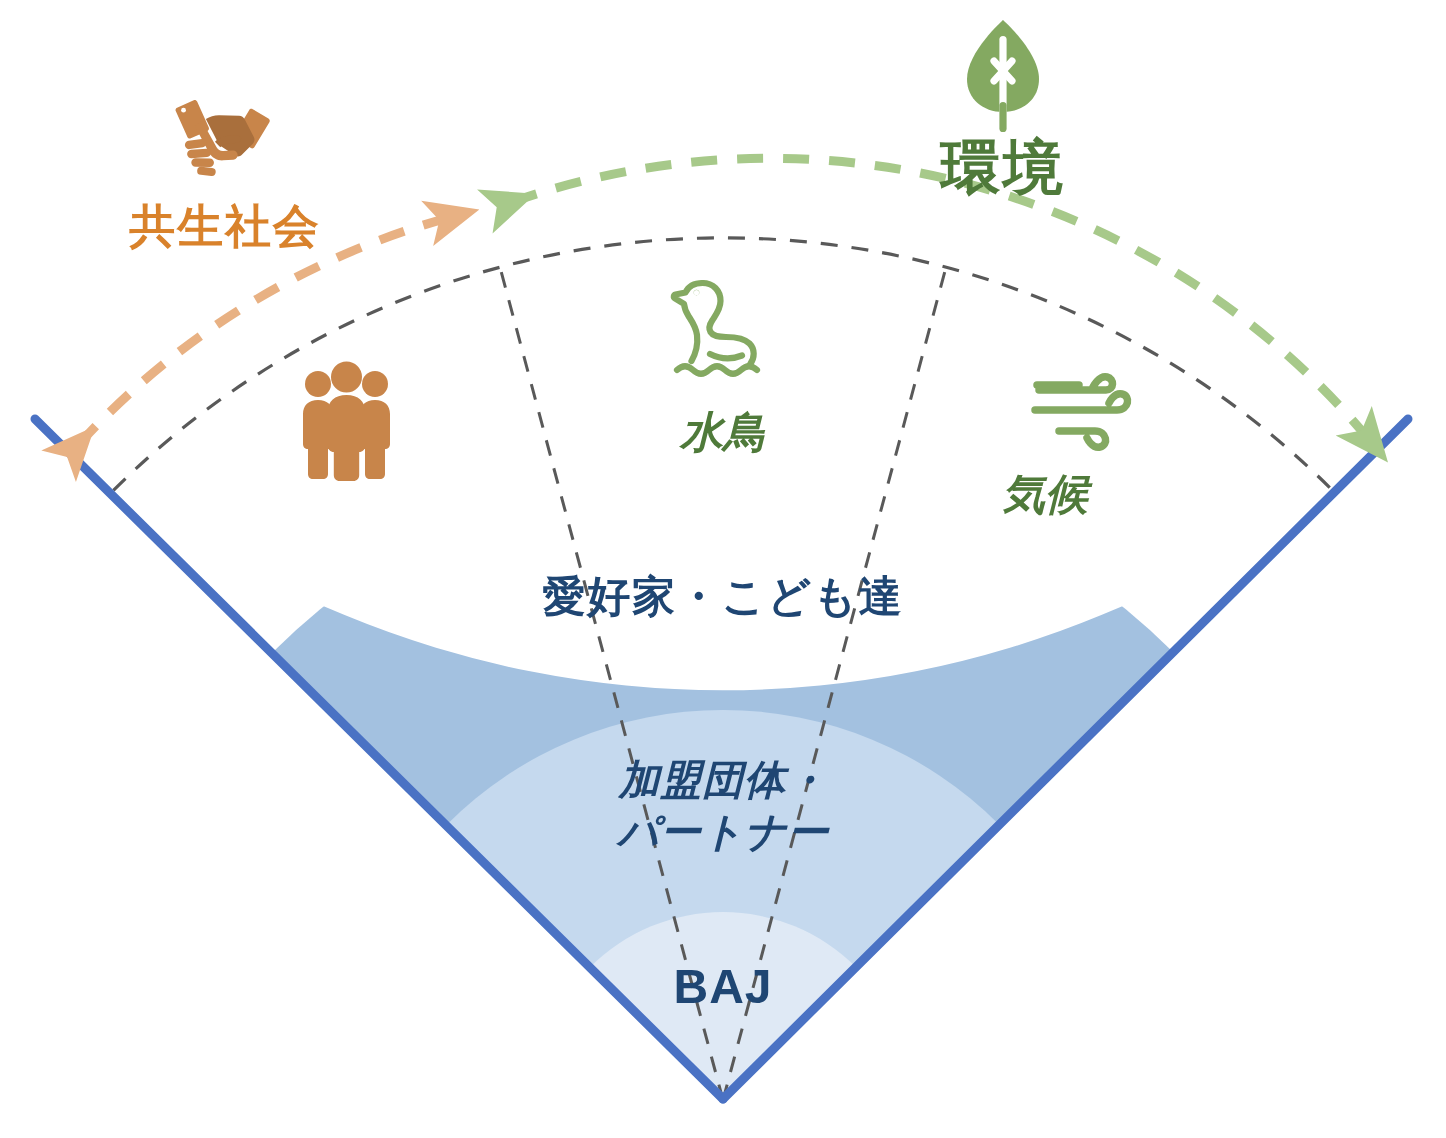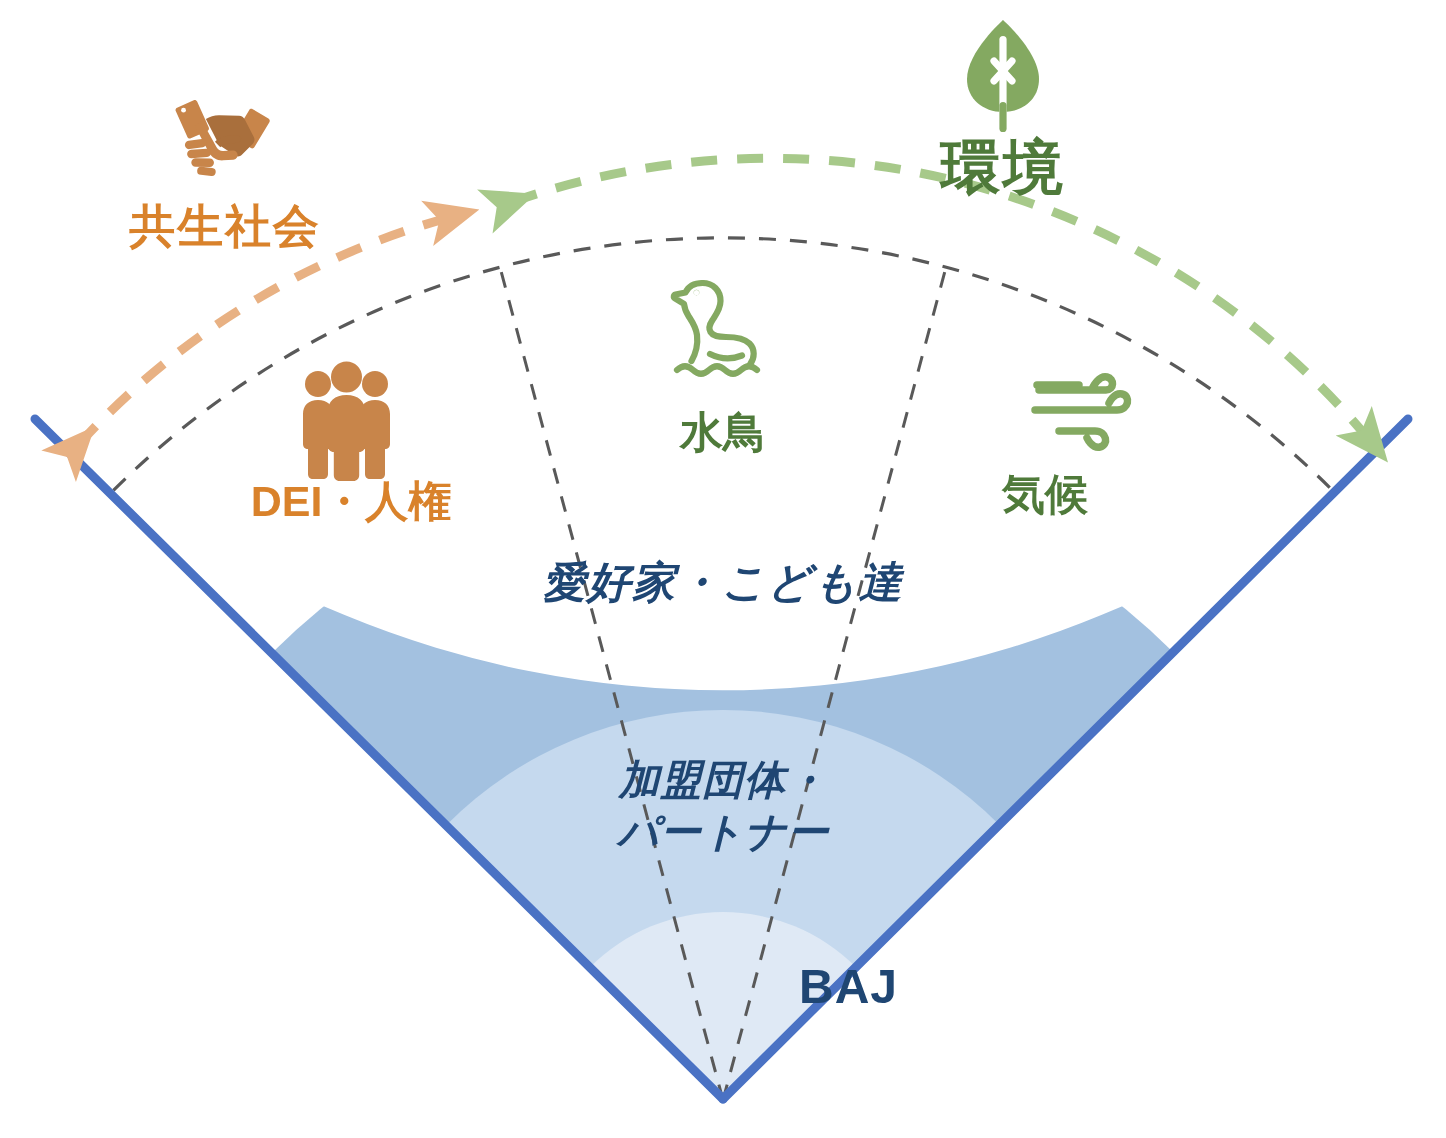--- a/index.html
+++ b/index.html
@@ -13,27 +13,27 @@
   svg#fan{position:absolute;left:0;top:0;width:1446px;height:1138px;display:block;}
   .lbl{position:absolute;pointer-events:none;}
   .hdr-label{
     font-weight:700;letter-spacing:.04em;white-space:nowrap;
     text-align:center;
   }
   .hdr-orange{color:#d9822b;font-size:46px;}
   .hdr-green{color:#4f7a3a;font-size:60px;}
   .seg-label{font-weight:700;white-space:nowrap;text-align:center;font-size:43px;}
   .seg-orange{color:#d9822b;}
-  .seg-green{color:#4f7a3a;}
+  .seg-green{color:#4f7a3a;font-style:italic;}
   .band-label{
     color:#1f4673;font-weight:700;white-space:nowrap;text-align:center;
   }
   .band-1{font-size:43px;letter-spacing:.04em;}
   .band-2{font-size:41px;line-height:1.28;letter-spacing:.02em;}
-  .band-3{font-size:48px;letter-spacing:.02em;text-align:right;}
+  .band-3{font-size:48px;letter-spacing:.02em;}
 </style>
 </head>
 <body>
 
 <div id="stage">
 
   <svg id="fan" viewBox="0 0 1446 1138" xmlns="http://www.w3.org/2000/svg">
 
     <defs>
       <marker id="arrowOrange" markerWidth="6" markerHeight="6" refX="3.2" refY="3" orient="auto" markerUnits="strokeWidth">
@@ -158,27 +158,26 @@
       <path d="M2 47 L84 47 C96 47 98 33 89 31 C81 29.2 76 40 76 40"></path>
       <path d="M26 68 L62 68 C74 68 76 82 67 84 C59 85.8 54 75 54 75"></path>
     </g>
 
   </svg>
 
   <div class="lbl hdr-label hdr-orange" style="left:0px;top:196px;width:450px;">共生社会</div>
 
   <div class="lbl hdr-label hdr-green" style="left:828px;top:128px;width:350px;">環境</div>
 
-  <div class="lbl seg-label seg-orange" style="left:126px;top:473px;width:450px;">DEI・人権</div>
 
   <div class="lbl seg-label seg-green" style="left:573px;top:404px;width:300px;">水鳥</div>
 
   <div class="lbl seg-label seg-green" style="left:895px;top:466px;width:300px;">気候</div>
 
-  <div class="lbl band-label band-1" style="left:423px;top:554px;width:600px;font-style:italic;">愛好家・こども達</div>
+  <div class="lbl band-label band-1" style="left:423px;top:568px;width:600px;">愛好家・こども達</div>
 
   <div class="lbl band-label band-2" style="left:448px;top:754px;width:550px;font-style:italic;">
     <div>加盟団体・</div>
     <div>パートナー</div>
   </div>
 
   <div class="lbl band-label band-3" style="left:548px;top:959px;width:350px;">BAJ</div>
 
 </div>
 

